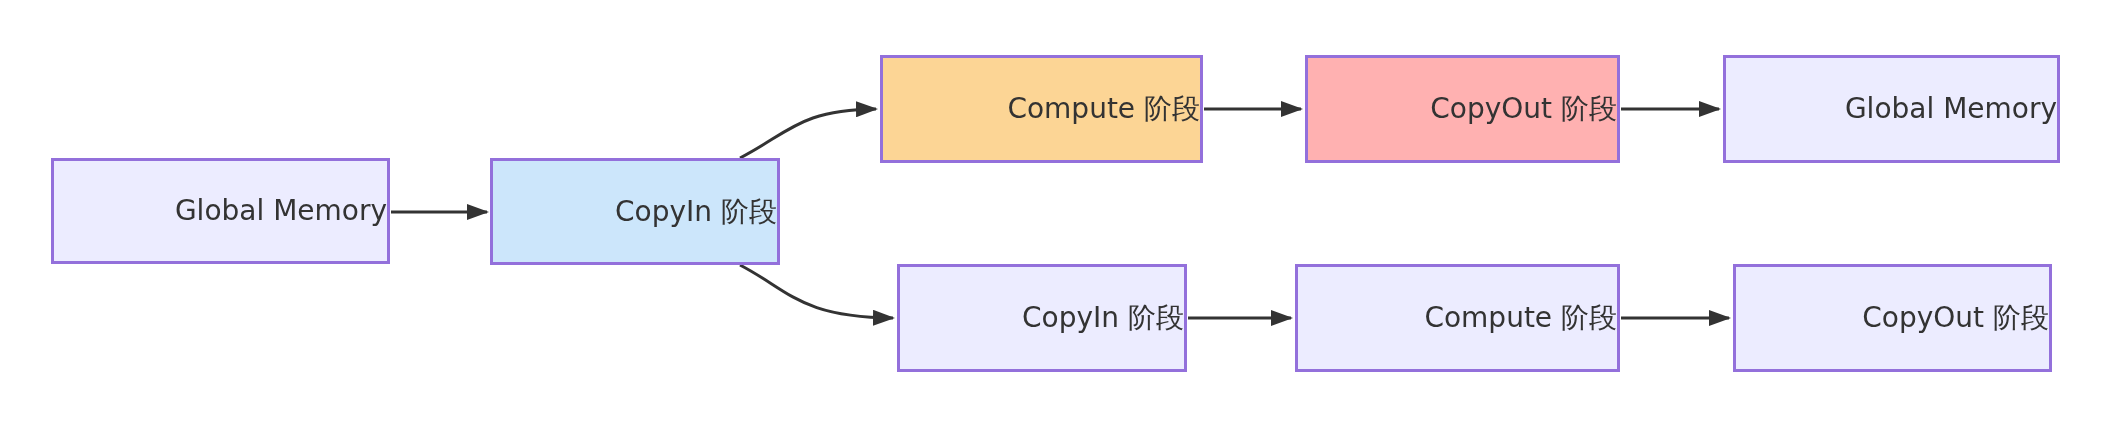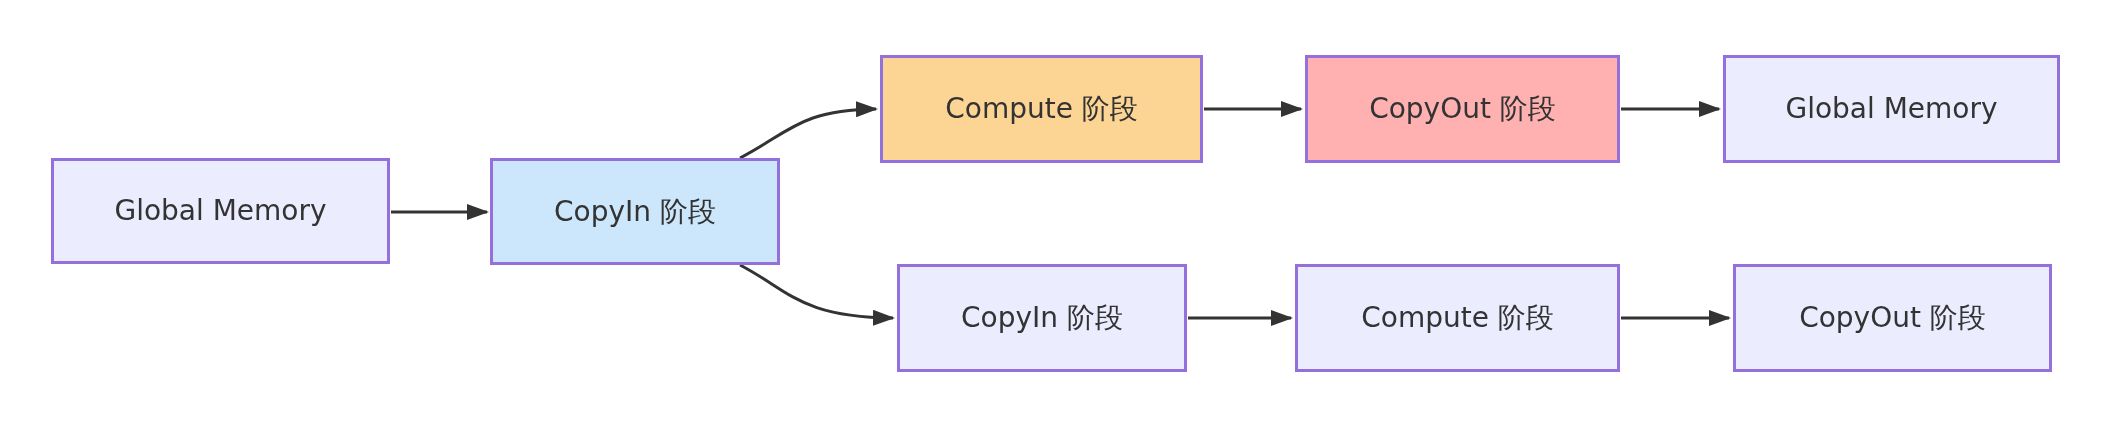--- a/index.html
+++ b/index.html
@@ -21,21 +21,21 @@
     width: 2114px;
     height: 428px;
     pointer-events: none;
   }
   .node {
     position: absolute;
     box-sizing: border-box;
     border: 3px solid #9370db;
     display: flex;
     align-items: center;
-    justify-content: center;
+    justify-content: flex-end;
     background: #ececff;
   }
   .node .label {
     color: #333333;
     font-size: 28px;
     line-height: 1.2;
     white-space: nowrap;
     text-align: center;
   }
   

